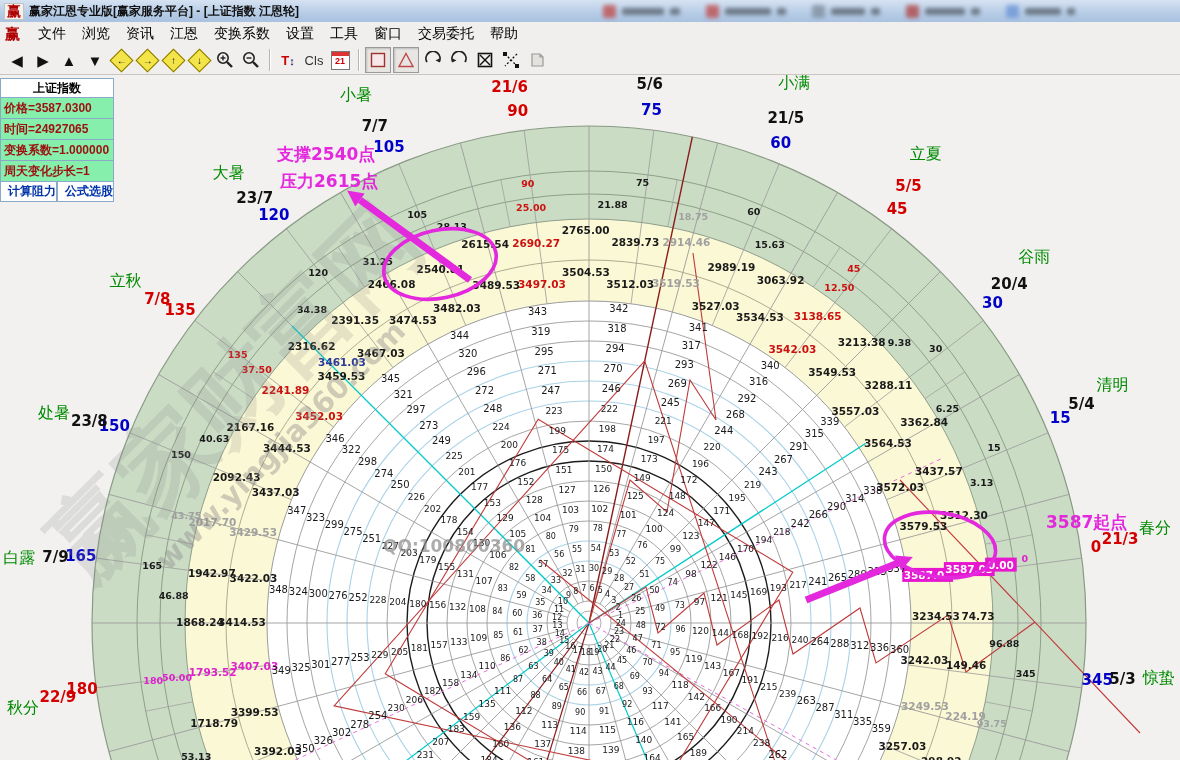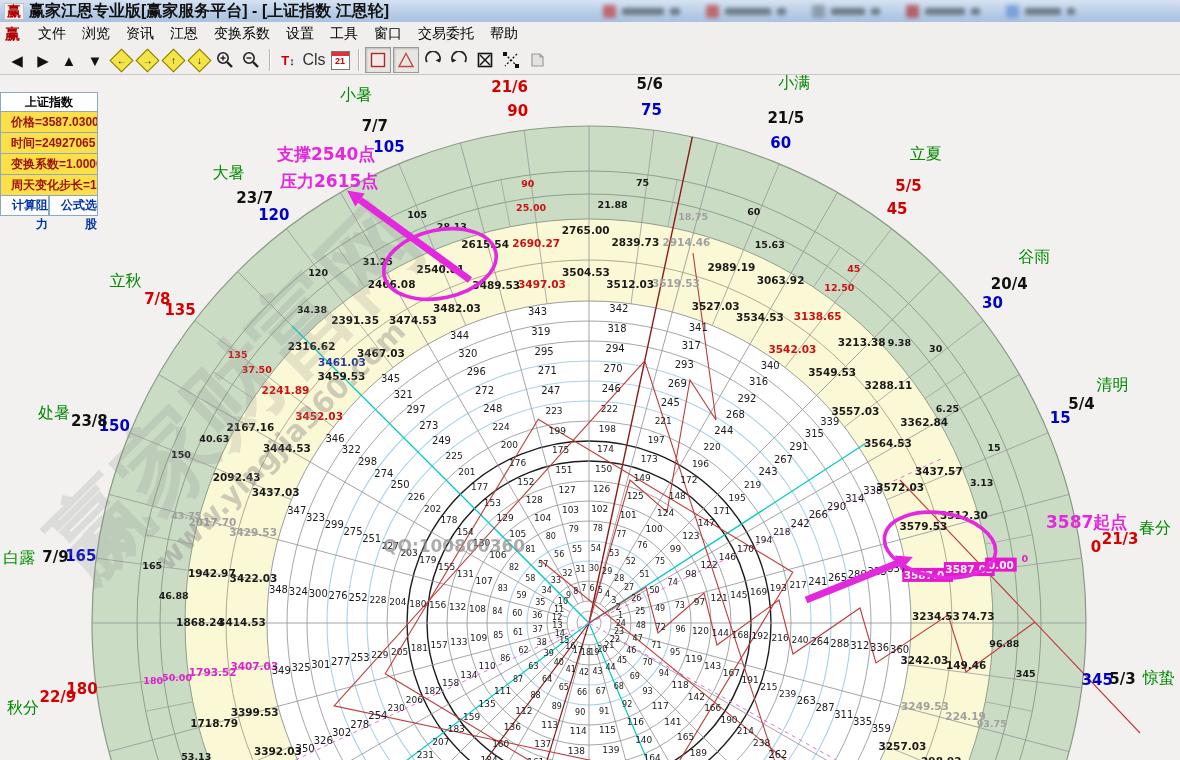--- a/index.html
+++ b/index.html
@@ -4,52 +4,52 @@
 <style>
   html,body{margin:0;padding:0;}
   body{width:1180px;height:760px;overflow:hidden;background:#f1f0ef;
        font-family:"Liberation Sans","DejaVu Sans",sans-serif;position:relative;}
   
   .titlebar{position:absolute;left:0;top:0;width:1180px;height:22px;
     background:linear-gradient(#d6e2f2,#b6cce6 60%,#a9c2e0);
     border-bottom:1px solid #7d9cbf;display:flex;align-items:center;z-index:50;}
   .titlebar .logo{color:#b00000;font-weight:bold;font-size:14px;margin:0 5px 0 4px;
     background:#f4f2ee;border:1px solid #c8c4be;padding:0 2px;line-height:15px;}
-  .titlebar .title{font-size:16px;color:#111;font-weight:bold;}
+  .titlebar .title{font-size:12px;color:#111;font-weight:bold;}
   .blur-strip{position:absolute;right:2px;top:1px;height:20px;width:575px;display:flex;gap:26px;
     align-items:center;filter:blur(2px);opacity:.8;}
   .blur-chip{display:flex;align-items:center;gap:6px;}
   .blur-chip .ic{width:13px;height:13px;border-radius:2px;}
   .blur-chip .bar{height:7px;background:#5a6570;border-radius:2px;}
   .menubar{position:absolute;left:0;top:22px;width:1180px;height:24px;background:#f0efee;
     border-bottom:1px solid #d8d5d0;display:flex;align-items:center;z-index:50;}
   .menubar .logo{color:#b00000;font-weight:bold;font-size:15px;margin:0 10px 0 5px;}
   .menu-item{font-size:14px;color:#000;padding:3px 8px;cursor:default;}
   .toolbar{position:absolute;left:0;top:46px;width:1180px;height:29px;background:#f0efee;
     border-bottom:1px solid #c9c6c1;display:flex;align-items:center;padding-left:4px;z-index:50;box-sizing:border-box;}
   .tb-btn{width:24px;height:24px;display:flex;align-items:center;justify-content:center;margin:0 1px;}
   .tb-btn.sel{border:1px solid #9a9a9a;background:#e8e6e2;box-shadow:inset 1px 1px 2px #bbb;}
   .tb-sep{width:1px;height:22px;background:#b8b5b0;margin:0 5px;box-shadow:1px 0 0 #fff;}
   .tri{font-size:15px;color:#111;line-height:1;}
   .diamond{width:15px;height:15px;background:#f3e44a;border:1px solid #8a7a00;transform:rotate(45deg);
     display:flex;align-items:center;justify-content:center;}
   .diamond span{transform:rotate(-45deg);font-size:10px;color:#111;font-weight:bold;}
-  .cls-label{font-size:16px;color:#333;font-family:"Liberation Sans",sans-serif;}
+  .cls-label{font-size:13px;color:#333;font-family:"Liberation Sans",sans-serif;}
   .t-ic{color:#c00;font-weight:bold;font-size:13px;}
   .t-ic span{color:#005;font-size:11px;}
   .cal{width:17px;height:17px;border:1px solid #777;background:#fff;position:relative;font-size:9px;
     color:#c00;font-weight:bold;text-align:center;line-height:17px;}
   .cal:before{content:"";position:absolute;left:0;top:0;width:100%;height:4px;background:#d33;}
   .cal b{position:relative;top:1px;}
   
-  .panel{position:absolute;left:0;top:92px;width:98px;z-index:40;font-size:12px;}
+  .panel{position:absolute;left:0;top:78px;width:114px;z-index:40;font-size:12px;}
   .panel .hdr{background:#fff;border:1px solid #8aa8c8;text-align:center;font-weight:bold;
     color:#000;height:18px;line-height:18px;}
-  .panel .row{background:#fde047;border:1px solid #8aa8c8;border-top:none;color:#9c1010;
-    font-weight:bold;height:20px;line-height:20px;padding-left:10px;white-space:nowrap;overflow:hidden;}
+  .panel .row{background:#86efac;border:1px solid #8aa8c8;border-top:none;color:#9c1010;
+    font-weight:bold;height:20px;line-height:20px;padding-left:3px;white-space:nowrap;overflow:hidden;}
   .panel .btns{display:flex;}
   .panel .btns div{flex:1;background:#fdfdfd;border:1px solid #8aa8c8;border-top:none;color:#0033aa;
     font-weight:bold;text-align:right;height:19px;line-height:19px;cursor:default;}
   
   #chart{position:absolute;left:0;top:0;width:1180px;height:760px;}
   svg text{font-family:"DejaVu Sans",sans-serif;}
 </style>
 </head>
 <body>
 

